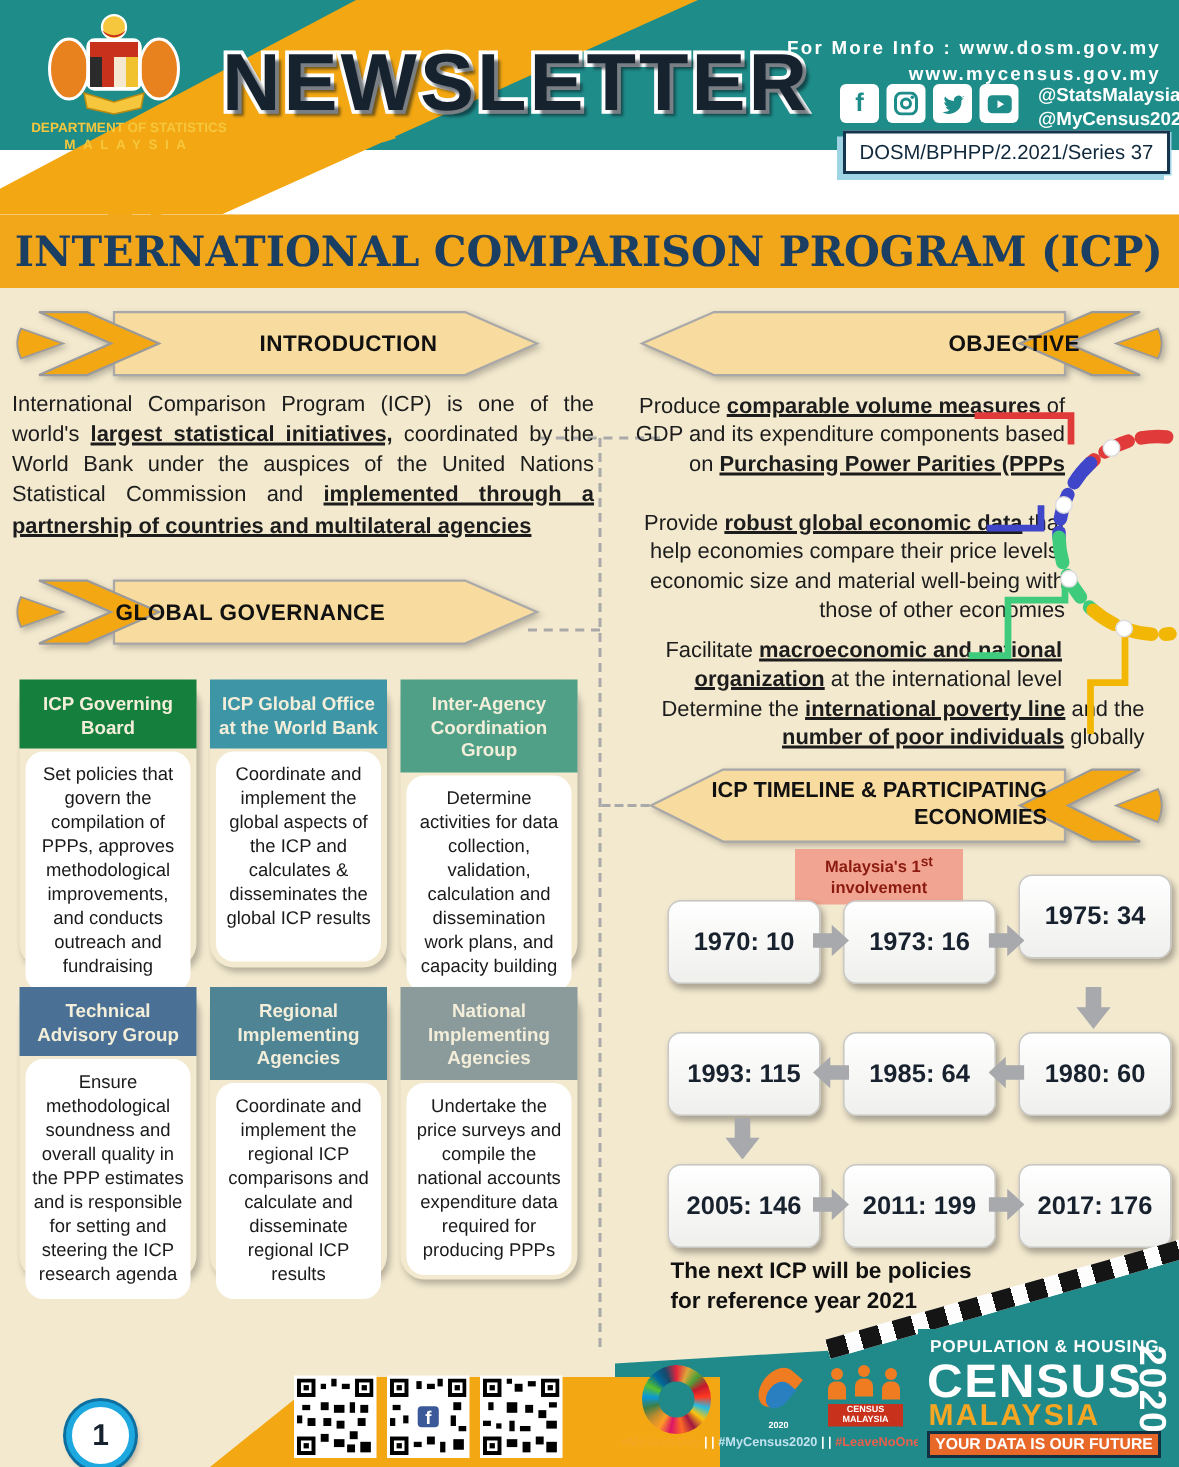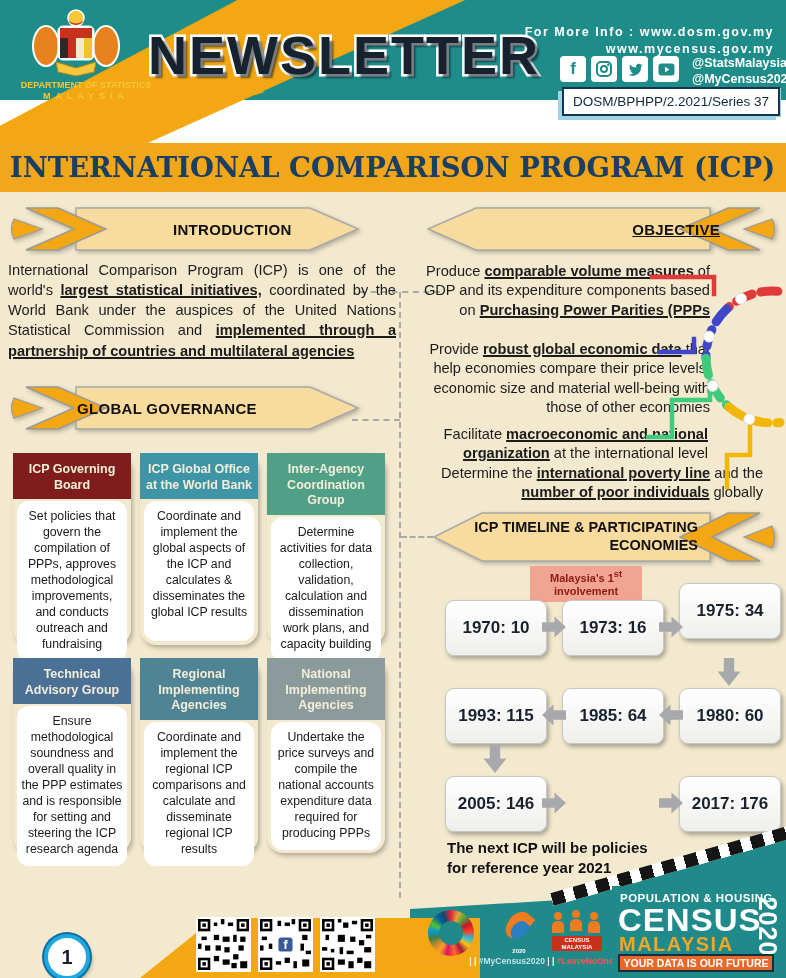--- a/index.html
+++ b/index.html
@@ -64,21 +64,21 @@
   .dash-v{position:absolute;left:399px;top:292px;height:606px;border-left:2px dashed #a9a9a9;}
   .dash-h{position:absolute;border-top:2px dashed #a9a9a9;}
 
   
   .card{position:absolute;width:118px;border-radius:16px;display:flex;flex-direction:column;
         box-shadow:2px 3px 4px rgba(0,0,0,.25);}
   .card-h{padding:9px 5px 6px 5px;text-align:center;font-weight:bold;font-size:12.5px;
           line-height:1.25;color:#f3eeda;}
   .card-b{flex:1;background:#fff;border-radius:12px;margin:2px 4px 4px 4px;padding:8px 4px;
           text-align:center;font-size:12.3px;line-height:1.3;color:#1a1a1a;}
-  .cc0{background:#7f1d1d;} .cc1{background:#3e95a5;} .cc2{background:#4fa086;}
+  .cc0{background:#15803d;} .cc1{background:#3e95a5;} .cc2{background:#4fa086;}
   .cc3{background:#4a7195;} .cc4{background:#4e8494;} .cc5{background:#8b9a9b;}
 
   
   .mal-label{position:absolute;left:530px;top:566px;width:112px;padding:3px 0;background:#f2a492;
              color:#8b1a10;font-weight:bold;font-size:11px;text-align:center;line-height:1.25;}
   .tbox{position:absolute;width:100px;height:54px;background:linear-gradient(#ffffff,#efefed);
         border:1px solid #c7c7c5;border-radius:9px;box-shadow:2px 3px 4px rgba(0,0,0,.3);
         display:flex;align-items:center;justify-content:center;
         font-weight:bold;font-size:17px;color:#18222e;}
   .arr{position:absolute;background:#a7a9ac;}
@@ -210,21 +210,21 @@
     </svg>
     <div class="b-label" style="left:167px;">INTRODUCTION</div>
   </div>
 
   <div class="banner" style="left:420px;top:206px;">
     <svg width="360" height="46" viewBox="0 0 360 46">
       <polygon points="290,2 56,2 8,23 56,44 290,44" fill="#f8db9e" stroke="#a8a8a8" stroke-width="1.5"></polygon>
       <path d="M340,2 L308,2 L260,23 L308,44 L340,44 L292,23 Z" fill="#f3a712" stroke="#9a9a9a" stroke-width="1.5"></path>
       <path d="M352,13 L324,23 L352,33 Q357,23 352,13 Z" fill="#f3a712" stroke="#9a9a9a" stroke-width="1.2"></path>
     </svg>
-    <div class="b-label" style="right:60px;text-decoration:underline;">OBJECTIVE</div>
+    <div class="b-label" style="right:60px;">OBJECTIVE</div>
   </div>
 
   <div class="intro-p"><span>International Comparison Program (ICP) is one of the world's </span><span class="bu">largest statistical initiatives,</span><span> coordinated by the World Bank under the auspices of the United Nations Statistical Commission and  </span><span class="bu">implemented through a partnership of countries and multilateral agencies</span></div>
 
   <div class="ob ob1"><span>Produce </span><span class="bu">comparable volume measures</span><span> of GDP and its expenditure components based on </span><span class="bu">Purchasing Power Parities (PPPs</span></div>
   <div class="ob ob2"><span>Provide </span><span class="bu">robust global economic data</span><span> that help economies compare their price levels, economic size and material well-being with those of other economies</span></div>
   <div class="ob ob3"><span>Facilitate </span><span class="bu">macroeconomic and national organization</span><span> at the international level</span></div>
   <div class="ob ob4"><span>Determine the </span><span class="bu">international poverty line</span><span> and the </span><span class="bu">number of poor individuals</span><span> globally</span></div>
 
   <svg class="arc-svg" width="786" height="978" viewBox="0 0 786 978">
@@ -300,20 +300,21 @@
     <span>involvement</span>
   </div>
 
   <div class="tbox" style="left:445px;top:600px;">1970: 10</div>
   <div class="tbox" style="left:562px;top:600px;">1973: 16</div>
   <div class="tbox" style="left:679px;top:583px;">1975: 34</div>
   <div class="tbox" style="left:445px;top:688px;">1993: 115</div>
   <div class="tbox" style="left:562px;top:688px;">1985: 64</div>
   <div class="tbox" style="left:679px;top:688px;">1980: 60</div>
   <div class="tbox" style="left:445px;top:776px;">2005: 146</div>
+  <div class="tbox" style="left:562px;top:776px;">2011: 199</div>
   <div class="tbox" style="left:679px;top:776px;">2017: 176</div>
 
   <div class="arr arr-r" style="left:542px;top:615px;"></div>
   <div class="arr arr-r" style="left:659px;top:615px;"></div>
   <div class="arr arr-d" style="left:716px;top:658px;"></div>
   <div class="arr arr-l" style="left:542px;top:703px;"></div>
   <div class="arr arr-l" style="left:659px;top:703px;"></div>
   <div class="arr arr-d" style="left:482px;top:745px;"></div>
   <div class="arr arr-r" style="left:542px;top:791px;"></div>
   <div class="arr arr-r" style="left:659px;top:791px;"></div>

